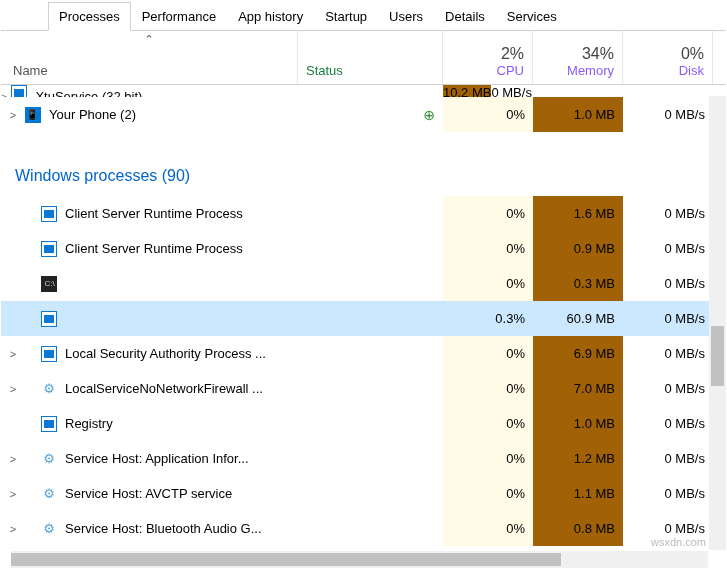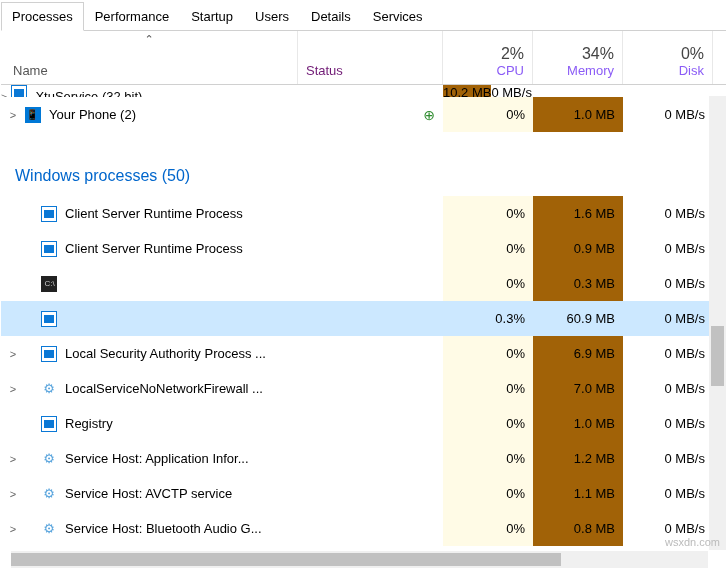--- a/index.html
+++ b/index.html
@@ -1,27 +1,27 @@
 <!DOCTYPE html>
 <html><head>
   <meta charset="utf-8">
   <style>
     * { margin: 0; padding: 0; box-sizing: border-box; }
     body { font-family: 'Segoe UI', sans-serif; font-size: 13px; color: #000; background: #fff; width: 727px; }
     
     
     .tabs { display: flex; border-bottom: 1px solid #d0d0d0; background: #fff; }
     .tab { padding: 6px 10px; border: 1px solid transparent; border-bottom: none; cursor: pointer; position: relative; top: 1px; color: #000; }
-    .tab.active { border: 1px solid #d0d0d0; border-bottom: 1px solid #fff; background: #fff; }
+    .tab.active { border: 1px solid #d0d0d0; border-bottom: 1px solid #fff; background: #fff; margin-left: 47px; }
     
     
     .header-row { display: flex; align-items: flex-end; height: 54px; border-bottom: 1px solid #d0d0d0; }
     .col-name { flex: 0 0 297px; padding-left: 12px; padding-bottom: 6px; color: #555; border-right: 1px solid #e8e8e8; display: flex; align-items: flex-end; height: 100%; position: relative; }
     .sort-arrow { position: absolute; left: 50%; top: 2px; transform: translateX(-50%); font-size: 11px; color: #555; }
-    .col-status { flex: 0 0 145px; padding-left: 8px; padding-bottom: 6px; color: #701a75; border-right: 1px solid #e8e8e8; display: flex; align-items: flex-end; height: 100%; text-align: right; }
+    .col-status { flex: 0 0 145px; padding-left: 8px; padding-bottom: 6px; color: #15803d; border-right: 1px solid #e8e8e8; display: flex; align-items: flex-end; height: 100%; text-align: right; }
     .col { flex: 0 0 90px; text-align: right; padding-right: 8px; border-right: 1px solid #e8e8e8; display: flex; flex-direction: column; justify-content: flex-end; height: 100%; padding-bottom: 6px; }
     .col-pct { font-size: 16px; color: #444; }
     .col-label { color: #8b5cf6; font-size: 13px; }
     
     
     .body { }
     .row { display: flex; align-items: center; height: 35px; border-bottom: 0; }
     .row .name-cell { flex: 0 0 297px; display: flex; align-items: center; padding-left: 4px; overflow: hidden; white-space: nowrap; }
     .row .status-cell { flex: 0 0 145px; display: flex; align-items: center; justify-content: flex-end; padding-right: 8px; }
     .row .val { flex: 0 0 90px; text-align: right; padding-right: 8px; height: 100%; display: flex; align-items: center; justify-content: flex-end; }
@@ -53,30 +53,31 @@
     
     .leaf-icon { color: #2e8b2e; font-size: 14px; }
     
     .scrollbar-v { position: absolute; right: 0; top: 95px; bottom: 24px; width: 17px; background: #f0f0f0; }
     .scrollbar-thumb { position: absolute; left: 2px; right: 2px; top: 230px; height: 60px; background: #c1c1c1; }
     .scrollbar-h { position: absolute; left: 10px; right: 18px; bottom: 6px; height: 17px; background: #f0f0f0; }
     .scrollbar-h-thumb { position: absolute; top: 2px; bottom: 2px; left: 0; width: 550px; background: #c1c1c1; }
     
     .container { position: relative; width: 727px; height: 575px; overflow: hidden; border: 1px solid #fff; }
     
-    .watermark { position: absolute; right: 6px; bottom: 26px; font-size: 11px; color: #bbb; }
+    .watermark { position: absolute; right: 20px; bottom: 26px; font-size: 11px; color: #bbb; }
   </style>
 </head>
 <body>
 
 <div class="container">
 
   <div class="tabs" id="tabs-container">
       <div class="tab active">Processes</div>
       <div class="tab">Performance</div>
+      <div class="tab">App history</div>
       <div class="tab">Startup</div>
       <div class="tab">Users</div>
       <div class="tab">Details</div>
       <div class="tab">Services</div>
     </div>
 
   <div class="header-row">
     <div class="col-name">
       <span class="sort-arrow">⌃</span>
       <span>Name</span>
@@ -119,21 +120,21 @@
         <div class="val mem-col">1.0 MB</div>
         <div class="val disk-col">0 MB/s</div>
       </div>
       <div class="group-spacer">
         <div class="sp-name"></div>
         <div class="sp-status"></div>
         <div class="val cpu-col"></div>
         <div class="val mem-col"></div>
         <div class="val disk-col"></div>
       </div>
-      <div class="group-header">Windows processes (50)</div>
+      <div class="group-header">Windows processes (90)</div>
       <div class="row">
         <div class="name-cell">
           <span class="expander empty">&gt;</span>
           <span class="indent"></span>
           <span class="app-icon icon-window"></span>
           <span>Client Server Runtime Process</span>
         </div>
         <div class="status-cell"></div>
         <div class="val cpu-col">0%</div>
         <div class="val mem-col">1.6 MB</div>

